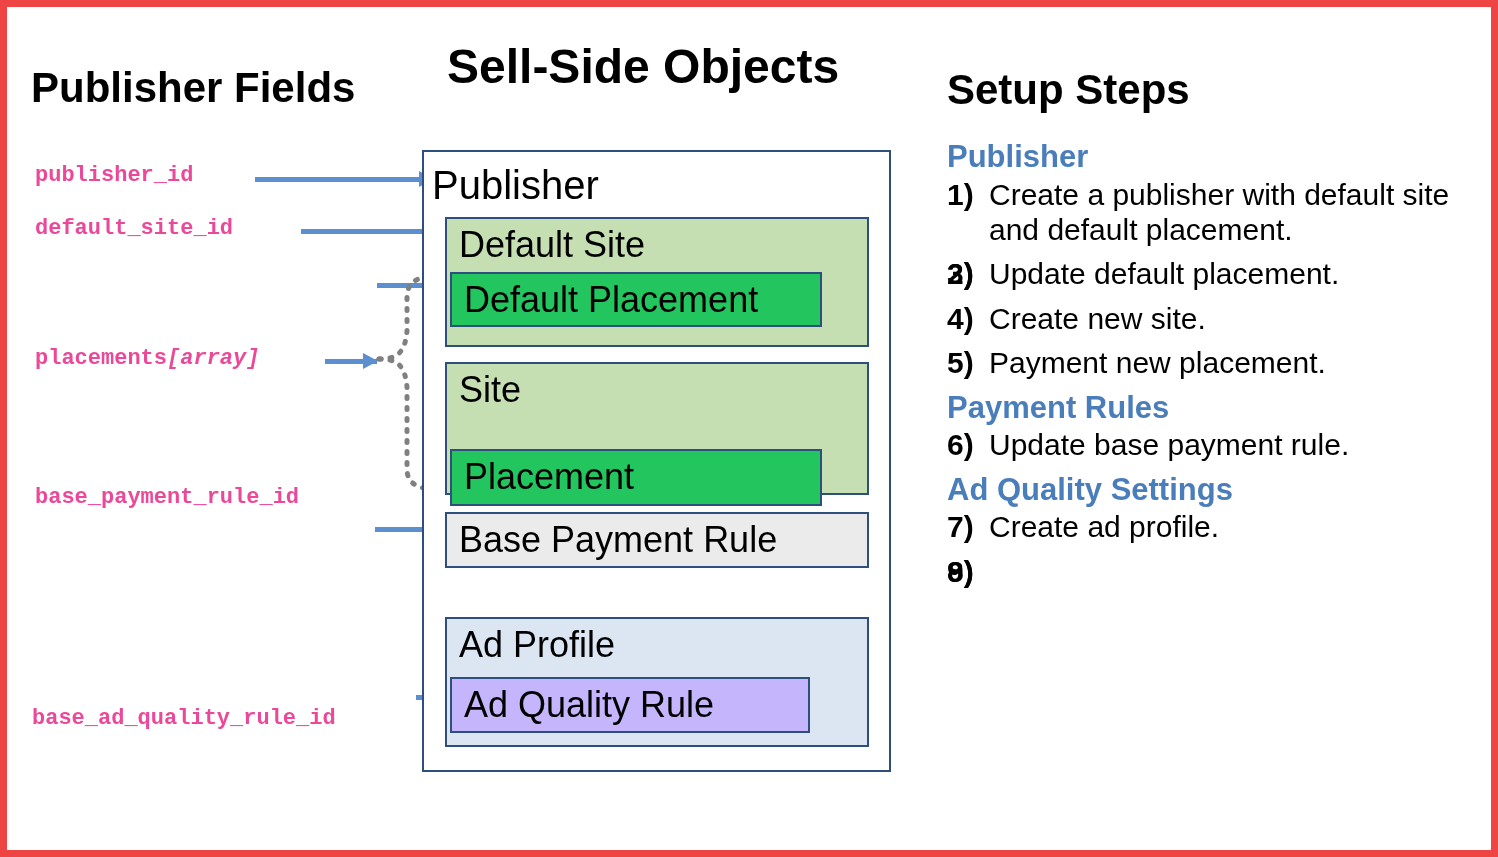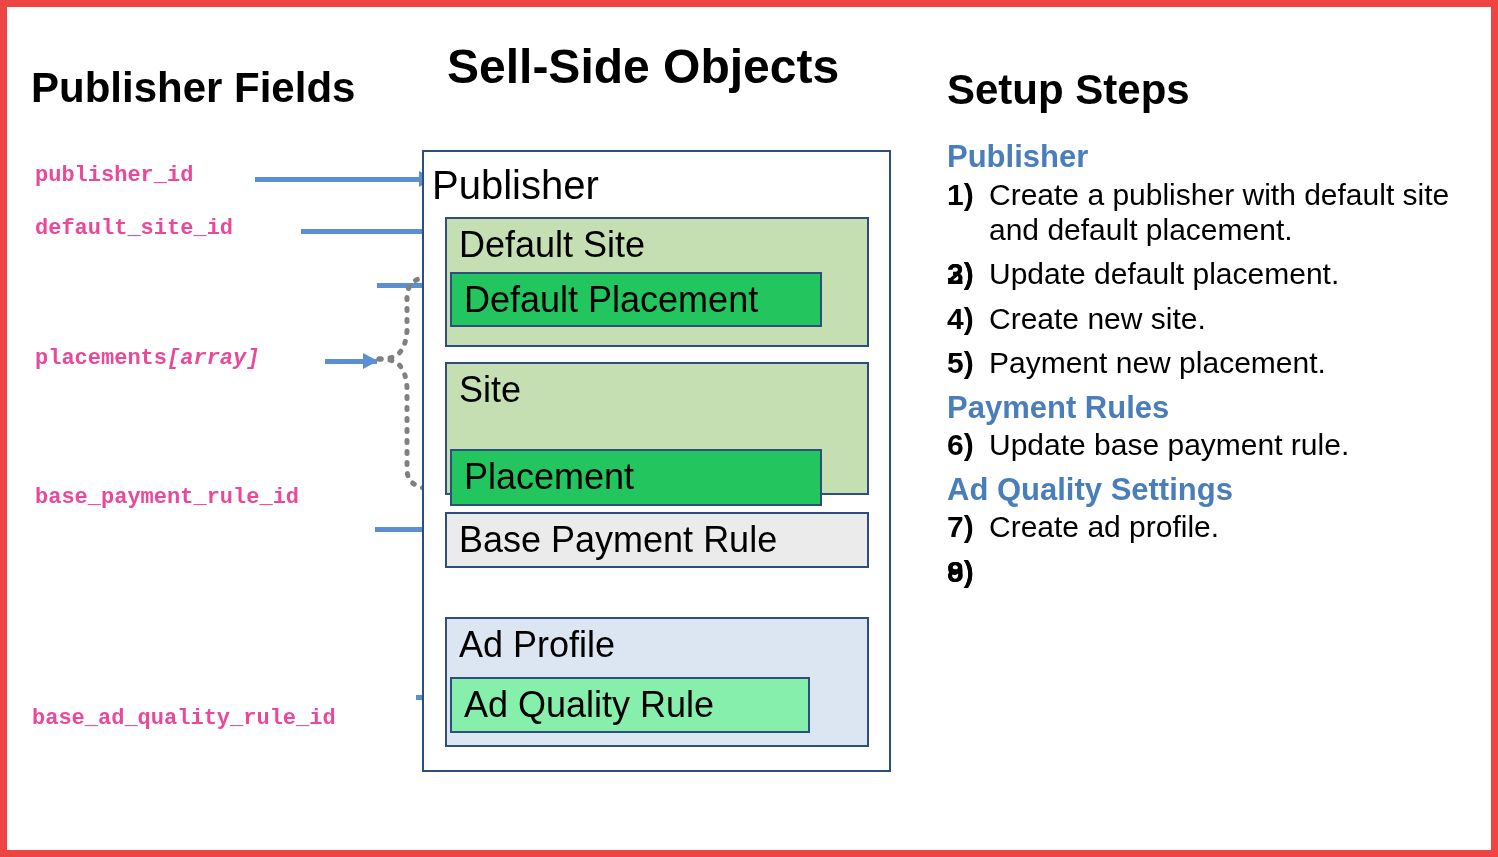--- a/index.html
+++ b/index.html
@@ -97,21 +97,21 @@
     font-size: 36px;
     color: #000000;
     line-height: 1.1;
     white-space: nowrap;
   }
 
   .box-site       { background: #c5dfb3; }
   .box-placement  { background: #22c55e; }
   .box-payment    { background: #ebebeb; }
   .box-adprofile  { background: #dce6f2; }
-  .box-adquality  { background: #86efac; }
+  .box-adquality  { background: #c4b5fd; }
 
   
   #box-default-site      { left: 438px; top: 210px; width: 424px; height: 130px; }
   #box-default-placement { left: 443px; top: 265px; width: 372px; height: 55px; }
   #box-site              { left: 438px; top: 355px; width: 424px; height: 133px; }
   #box-placement         { left: 443px; top: 418px; width: 372px; height: 57px; margin-top: 24px; }
   #box-base-payment      { left: 438px; top: 505px; width: 424px; height: 56px; padding-left: 8px; }
   #box-ad-profile        { left: 438px; top: 610px; width: 424px; height: 130px; }
   #box-ad-quality        { left: 443px; top: 670px; width: 360px; height: 56px; }
 

